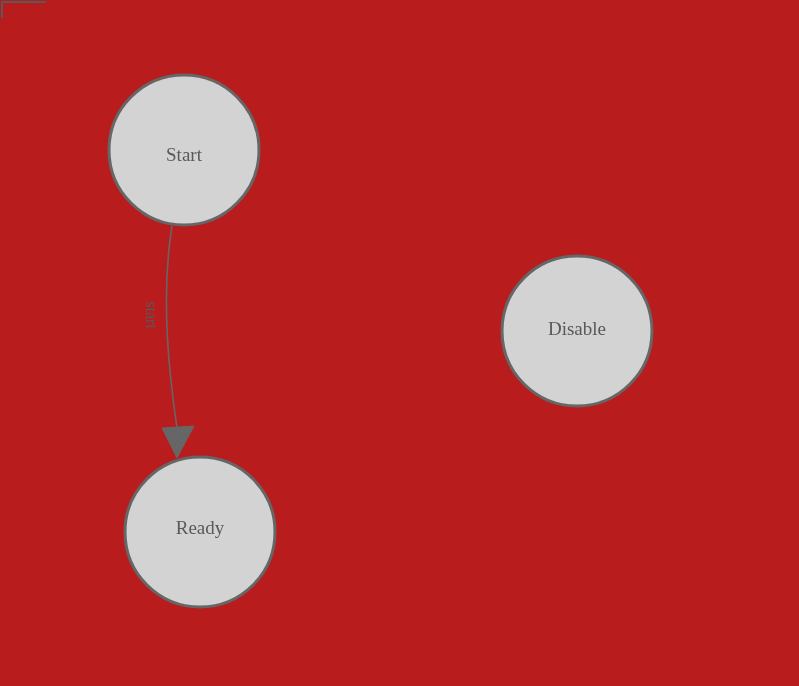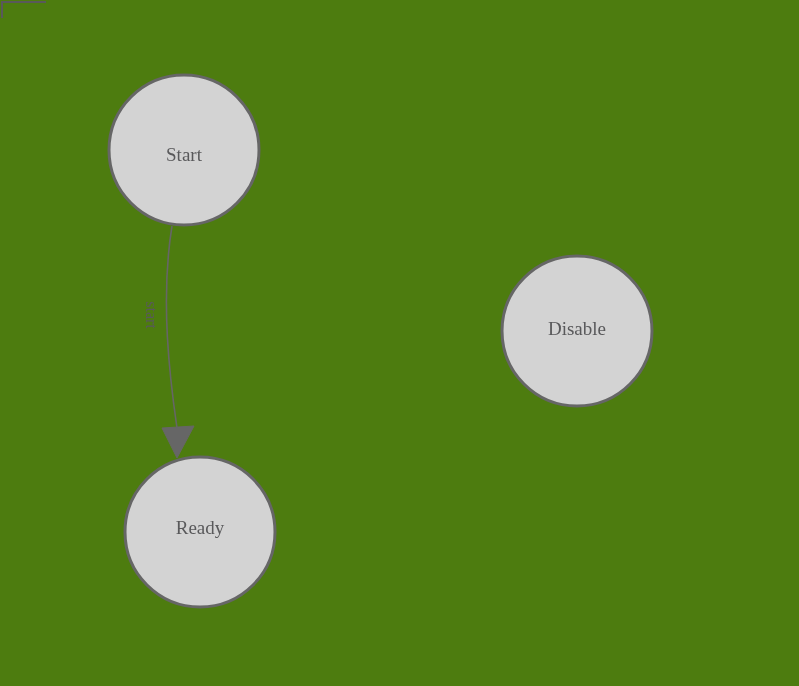--- a/index.html
+++ b/index.html
@@ -33,21 +33,21 @@
   }
   .edge-label {
     font-family: "Liberation Serif", "DejaVu Serif", serif;
     font-size: 16px;
     fill: #59595b;
   }
 </style>
 </head>
 <body>
 
-<div id="canvas" style="background: #4d7c0f;">
+<div id="canvas" style="background: #b91c1c;">
   <svg id="diagram-svg" viewBox="0 0 799 686" xmlns="http://www.w3.org/2000/svg">
 
     <path id="corner-mark" fill="none" stroke="#59595b" stroke-width="2" d="M 2,18 L 2,2 L 46,2"></path>
 
     <g>
       <path id="edge-path-0" fill="none" stroke="#666666" stroke-width="1.6" d="M 172,226 C 160,300 170,380 177,428"></path>
       <polygon id="edge-arrow-0" fill="#666666" stroke="#666666" stroke-width="1" points="162,428 194,426 177,458"></polygon>
       <text id="edge-label-0" class="edge-label" text-anchor="middle" dominant-baseline="middle" x="150" y="315" fill="#59595b" transform="rotate(90 150 315)">start</text>
     </g>
 

